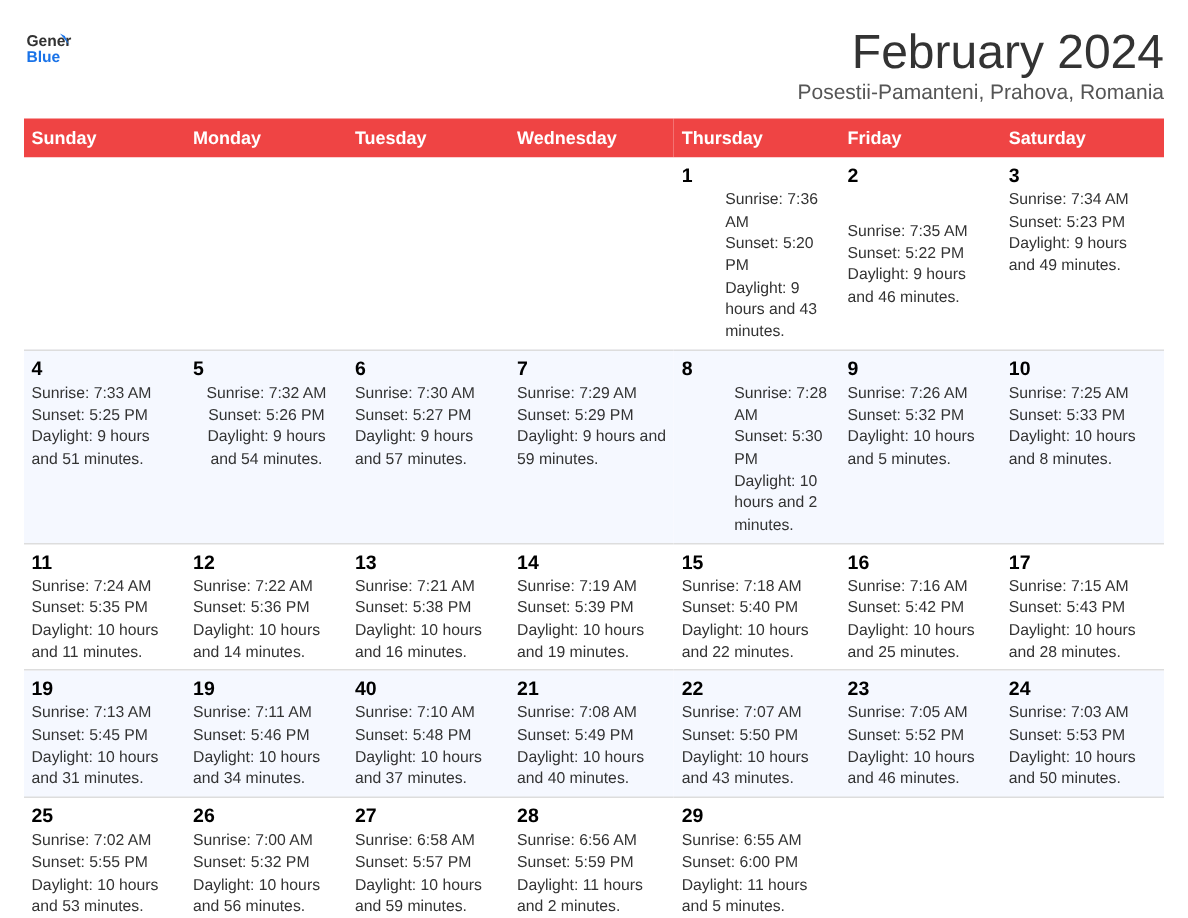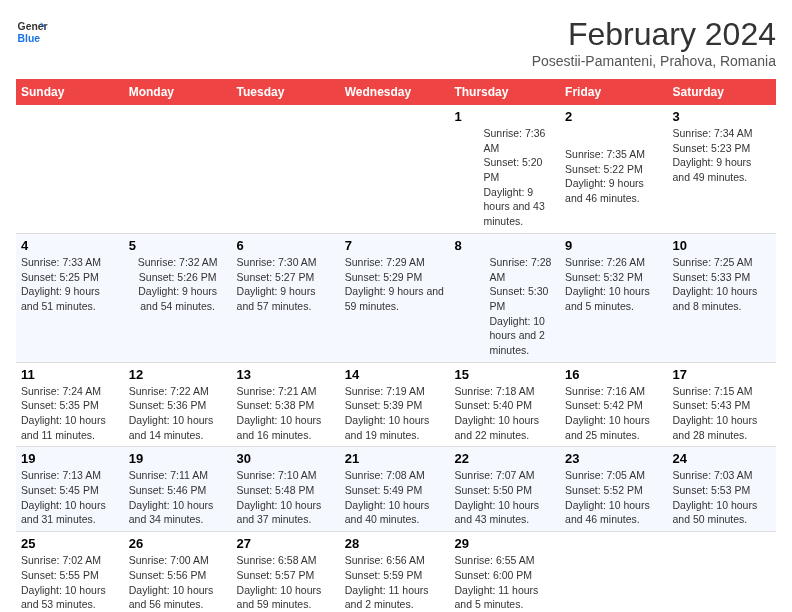--- a/index.html
+++ b/index.html
@@ -227,21 +227,21 @@
 Sunset: 5:45 PM
 Daylight: 10 hours and 31 minutes.</div>
         </td>
         <td>
           <span class="day-num">19</span>
           <div class="day-info" style="white-space: pre-line;">Sunrise: 7:11 AM
 Sunset: 5:46 PM
 Daylight: 10 hours and 34 minutes.</div>
         </td>
         <td>
-          <span class="day-num">30</span>
+          <span class="day-num">40</span>
           <div class="day-info" style="white-space: pre-line;">Sunrise: 7:10 AM
 Sunset: 5:48 PM
 Daylight: 10 hours and 37 minutes.</div>
         </td>
         <td>
           <span class="day-num">21</span>
           <div class="day-info" style="white-space: pre-line;">Sunrise: 7:08 AM
 Sunset: 5:49 PM
 Daylight: 10 hours and 40 minutes.</div>
         </td>
@@ -267,21 +267,21 @@
       <tr>
         <td>
           <span class="day-num">25</span>
           <div class="day-info" style="white-space: pre-line;">Sunrise: 7:02 AM
 Sunset: 5:55 PM
 Daylight: 10 hours and 53 minutes.</div>
         </td>
         <td>
           <span class="day-num">26</span>
           <div class="day-info" style="white-space: pre-line;">Sunrise: 7:00 AM
-Sunset: 5:56 PM
+Sunset: 5:32 PM
 Daylight: 10 hours and 56 minutes.</div>
         </td>
         <td>
           <span class="day-num">27</span>
           <div class="day-info" style="white-space: pre-line;">Sunrise: 6:58 AM
 Sunset: 5:57 PM
 Daylight: 10 hours and 59 minutes.</div>
         </td>
         <td>
           <span class="day-num">28</span>

